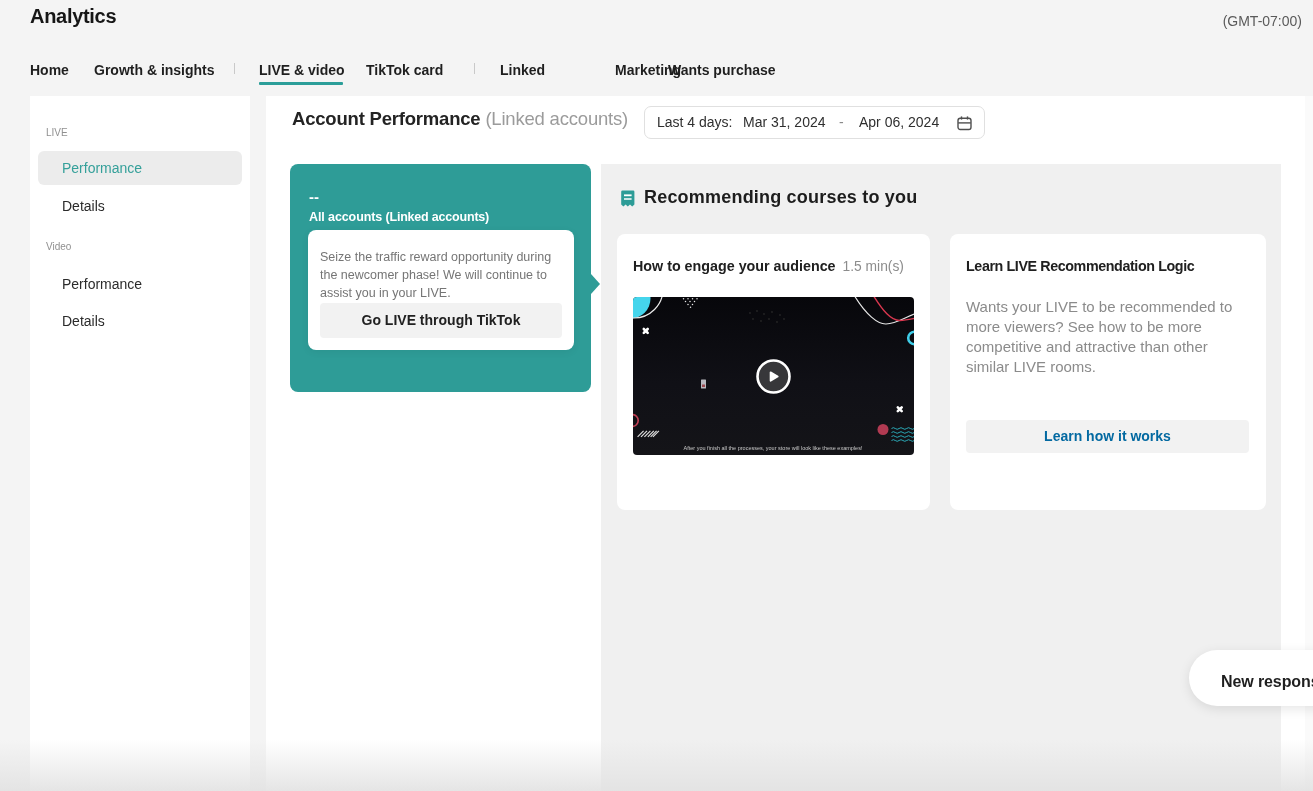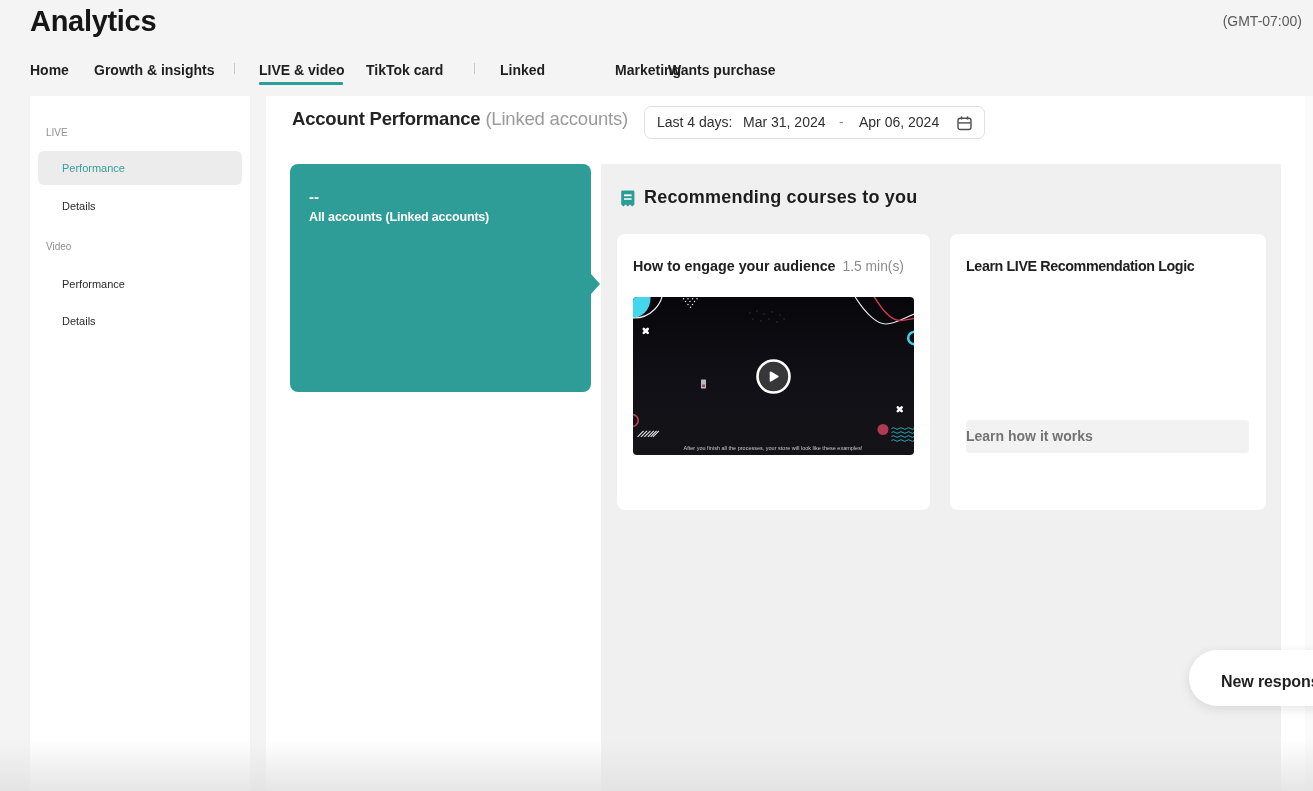--- a/index.html
+++ b/index.html
@@ -1,35 +1,35 @@
 <!DOCTYPE html>
 <html><head>
 <meta charset="utf-8">
 <style>
   * { margin:0; padding:0; box-sizing:border-box; }
   html,body { width:1313px; height:791px; }
   body { font-family:"Liberation Sans", sans-serif; background:#f4f4f4; overflow:hidden; position:relative; }
   .abs { position:absolute; }
 
   
-  .title { left:30px; top:5px; font-size:29px; font-weight:bold; color:#161616; letter-spacing:-0.3px; }
+  .title { left:30px; top:5px; font-size:20px; font-weight:bold; color:#161616; letter-spacing:-0.3px; }
   .gmt { right:11px; top:13px; font-size:14px; color:#5a5a5a; }
 
   
   .nav-item { top:62px; font-size:14px; font-weight:bold; color:#1f1f1f; letter-spacing:0; white-space:nowrap; }
   .nav-div { top:63px; width:1px; height:11px; background:#c9c9c9; }
   .nav-underline { left:259px; top:82px; width:84px; height:2.8px; background:#2b9e99; border-radius:1px; }
 
   
   .sidebar { left:30px; top:96px; width:220px; height:695px; background:#fff; }
   .main { left:266px; top:96px; width:1039px; height:695px; background:#fff; }
 
   
   .side-label { left:16px; font-size:10px; color:#909090; }
-  .side-item { left:0; width:220px; height:34px; line-height:34px; padding-left:32px; font-size:11px; color:#2b2b2b; }
+  .side-item { left:0; width:220px; height:34px; line-height:34px; padding-left:32px; font-size:14px; color:#2b2b2b; }
   .side-active-bg { left:8px; top:55px; width:204px; height:34px; background:#ececec; border-radius:6px; }
   .teal-text { color:#35a09a; }
 
   
   .heading { left:26px; top:12px; font-size:18.5px; font-weight:bold; color:#232323; letter-spacing:-0.2px; }
   .heading .linked { font-weight:normal; color:#9b9b9b; }
   .datebox { left:378px; top:9.5px; width:341px; height:33px; background:#fff; border:1px solid #e0e0e0; border-radius:7px; font-size:14px; color:#2f2f2f; }
   .datebox span { position:absolute; top:7px; white-space:nowrap; }
 
   
@@ -44,21 +44,21 @@
   
   .courses { left:335px; top:68px; width:680px; height:627px; background:#f0f0f0; }
   .course-title { left:43px; top:23px; font-size:18px; font-weight:bold; color:#1d1d1d; letter-spacing:0.2px; }
   .ccard { top:70px; width:313px; height:276px; background:#fff; border-radius:8px;text-decoration:underline; }
   .ccard1 { left:16px; }
   .ccard2 { left:349px; width:316px; }
   .ctitle { left:16px; top:24px; font-size:14.3px; font-weight:bold; color:#202020; white-space:nowrap; }
   .ctitle .dur { font-weight:normal; color:#8c8c8c; margin-left:7px; font-size:13.8px; }
   .thumb { left:16px; top:63px; width:281px; height:158px; border-radius:4px; overflow:hidden; }
   .cpara { left:16px; top:63px; width:284px; font-size:15px; line-height:20px; color:#8b8b8b; }
-  .cbtn { left:16px; top:186px; width:283px; height:33px; background:#f2f2f2; border-radius:4px; text-align:left; line-height:33px; font-size:14px; font-weight:bold; color:#737373; }
+  .cbtn { left:16px; top:186px; width:283px; height:33px; background:#f2f2f2; border-radius:4px; text-align:center; line-height:33px; font-size:14px; font-weight:bold; color:#0369a1; }
 
   
   .pill { left:1189px; top:650px; width:180px; height:56px; background:#fff; border-radius:28px; box-shadow:0 3px 12px rgba(0,0,0,0.10); z-index:20; }
   .pill span { position:absolute; left:32px; top:22.5px; font-size:16px; font-weight:bold; color:#1f1f1f; white-space:nowrap; letter-spacing:-0.1px; }
 
   .fade { left:0; top:740px; width:1313px; height:51px; background:linear-gradient(180deg, rgba(232,232,232,0) 0%, rgba(226,226,226,0.9) 100%); z-index:10; }
 </style>
 </head>
 <body>
   <div class="abs title">Analytics</div>
@@ -96,20 +96,24 @@
         <rect x="1" y="2.3" width="13" height="11.2" rx="2.2" stroke="#4f4f4f" stroke-width="1.4"></rect>
         <line x1="1.2" y1="6.9" x2="13.8" y2="6.9" stroke="#4f4f4f" stroke-width="1.4"></line>
         <line x1="4.5" y1="0.4" x2="4.5" y2="3.6" stroke="#4f4f4f" stroke-width="1.4"></line>
         <line x1="10.5" y1="0.4" x2="10.5" y2="3.6" stroke="#4f4f4f" stroke-width="1.4"></line>
       </svg>
     </div>
 
     <div class="abs tealcard">
       <div class="abs tc-dash">--</div>
       <div class="abs tc-acct">All accounts <span style="letter-spacing:-0.2px;">(Linked accounts)</span></div>
+      <div class="abs popover">
+        <div class="abs pop-text">Seize the traffic reward opportunity during the newcomer phase! We will continue to assist you in your LIVE.</div>
+        <div class="abs pop-btn">Go LIVE through TikTok</div>
+      </div>
       <div class="abs teal-arrow"></div>
     </div>
 
     <div class="abs courses">
       <svg class="abs" style="left:19px; top:25.5px;" width="16" height="18" viewBox="0 0 16 18">
         <path d="M1.2,1.8 Q1.2,0.6 2.4,0.6 H13.2 Q14.4,0.6 14.4,1.8 V14.6 L12.2,16.6 L10,14.6 L7.8,16.6 L5.6,14.6 L3.4,16.6 L1.2,14.6 Z" fill="#2d9c97"></path>
         <line x1="4" y1="5.3" x2="11.6" y2="5.3" stroke="#fff" stroke-width="1.8"></line>
         <line x1="4" y1="9" x2="11.6" y2="9" stroke="#fff" stroke-width="1.5"></line>
       </svg>
       <div class="abs course-title">Recommending courses to you</div>
@@ -181,20 +185,21 @@
               <path d="M258.5,139.5 q1.9,-1.6 3.8,0 t3.8,0 t3.8,0 t3.8,0 t3.8,0 t3.8,0"></path>
               <path d="M258.5,143.5 q1.9,-1.6 3.8,0 t3.8,0 t3.8,0 t3.8,0 t3.8,0 t3.8,0"></path>
             </g>
             <text x="140" y="152.5" font-family="Liberation Sans, sans-serif" font-size="5.5" fill="#c9c9c9" text-anchor="middle">After you finish all the processes, your store will look like these examples!</text>
           </svg>
         </div>
       </div>
 
       <div class="abs ccard ccard2">
         <div class="abs ctitle" style="letter-spacing:-0.4px;">Learn LIVE Recommendation Logic</div>
+        <div class="abs cpara">Wants your LIVE to be recommended to more viewers? See how to be more competitive and attractive than other similar LIVE rooms.</div>
         <div class="abs cbtn">Learn how it works</div>
       </div>
     </div>
   </div>
 
   <div class="abs" style="left:1305px; top:96px; width:8px; height:695px; background:#fafafa;"></div>
   <div class="abs pill">
     <span>New responses</span>
   </div>
   <div class="abs fade"></div>

